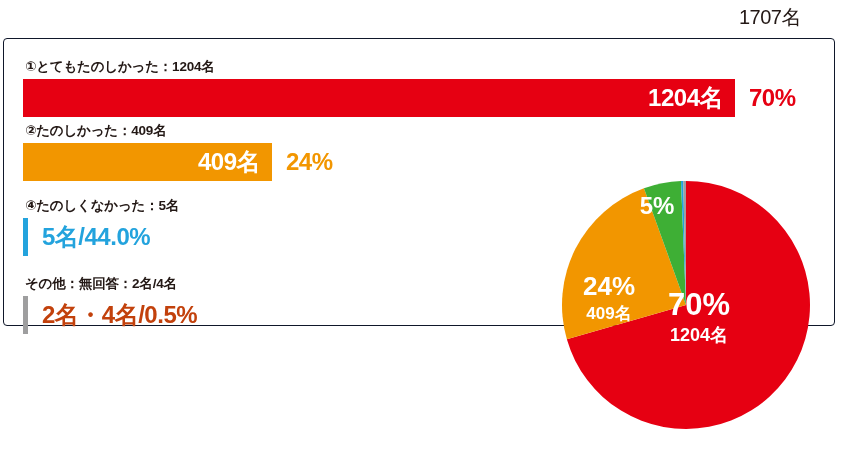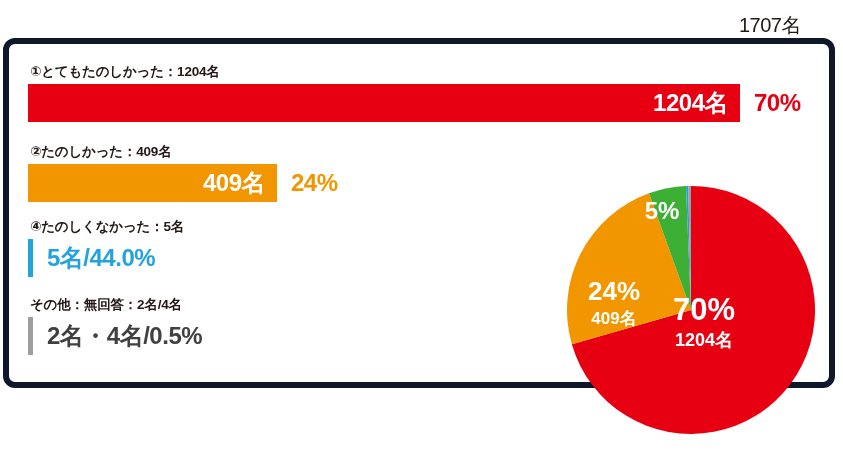--- a/index.html
+++ b/index.html
@@ -11,40 +11,40 @@
     width: 843px;
     height: 450px;
     position: relative;
     font-family: "Liberation Sans", "DejaVu Sans", sans-serif;
     overflow: hidden;
   }
 
   
   .total-label {
     position: absolute;
-    top: 12px;
+    top: 4px;
     right: 42px;
     font-size: 20px;
     font-weight: 400;
     color: #231815;
     letter-spacing: -0.5px;
     line-height: 26px;
     white-space: nowrap;
     text-align: right;
   }
 
   
   .card {
     position: absolute;
     left: 3px;
     top: 38px;
     width: 832px;
-    height: 350px;
-    border: 6px solid #0f172a;
-    border-radius: 12px;
+    height: 288px;
+    border: 1px solid #0f172a;
+    border-radius: 4px;
     box-sizing: border-box;
     background: #ffffff;
   }
 
   
   .bars {
     position: absolute;
     left: 19px;
     top: 18px;
     width: 790px;
@@ -99,35 +99,35 @@
     letter-spacing: -0.5px;
     padding-left: 14px;
     white-space: nowrap;
   }
 
   
   #row-1 { margin-top: 0; }
   #row-1 .bar { width: 712px; background: #e60012; }
   #row-1 .bar-pct { color: #e60012; }
 
-  #row-2 { margin-top: 20px; }
+  #row-2 { margin-top: 4px; }
   #row-2 .bar { width: 249px; background: #f29600; }
   #row-2 .bar-pct { color: #f29600; }
 
   #row-3 { margin-top: 6px; }
   #row-3 .bar { width: 54px; background: #3eaf35; }
   #row-3 .outside-label { color: #3eaf35; }
 
   #row-4 { margin-top: 15px; }
   #row-4 .bar { width: 5px; background: #23a3dd; }
   #row-4 .outside-label { color: #23a3dd; }
 
   #row-5 { margin-top: 18px; }
   #row-5 .bar { width: 5px; background: #9e9e9f; }
-  #row-5 .outside-label { color: #404040; text-align: right; }
+  #row-5 .outside-label { color: #c2410c; text-align: right; }
 
   
   .pie-wrap {
     position: absolute;
     left: 520px;
     top: 130px;
     width: 290px;
     height: 260px;
   }
   .pie-svg { display: block; }

